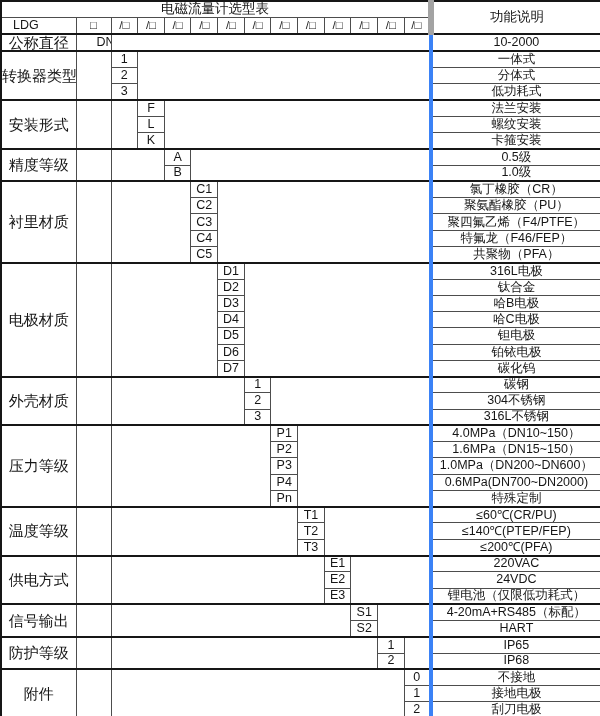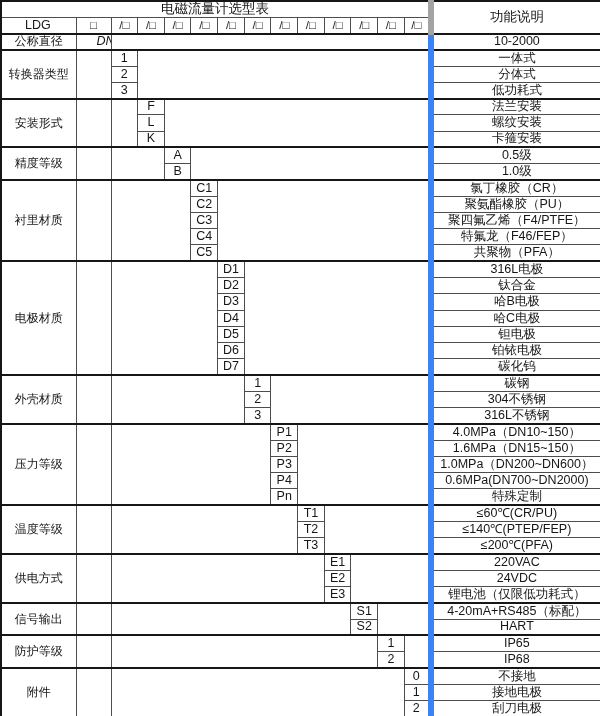--- a/index.html
+++ b/index.html
@@ -5,24 +5,24 @@
   html,body{margin:0;padding:0;background:#ffffff;}
   .page{width:600px;height:716px;background:#22c55e;overflow:hidden;
         font-family:"Liberation Sans", sans-serif;color:#161616;}
   table.sel{width:600px;height:716px;table-layout:fixed;border-collapse:collapse;
             border:2px solid #161616;background:#ffffff;}
   td{border:1px solid #4d4d4d;padding:0;font-size:12.5px;line-height:1.05;
      text-align:center;vertical-align:middle;overflow:hidden;white-space:nowrap;
      color:#161616;}
   tr{height:16.27px;}
   td.sec{border-top:2px solid #161616;}
-  td.desc{border-left:6px solid #3b82f6;}
-  td.cat{font-size:12px;}
-  td.ldg-label{text-align:left;padding-left:23px;font-size:12.5px;}
-  td.dn-code{text-align:right;padding-left:20px;font-style:italic;}
+  td.desc{border-left:4px solid #3b82f6;}
+  td.cat{font-size:15px;}
+  td.ldg-label{text-align:left;padding-left:11px;font-size:12.5px;}
+  td.dn-code{text-align:right;padding-left:20px;}
   td.title-cell{font-size:13.5px;border-bottom:1px solid #4d4d4d;}
   td.desc-header{font-size:13.5px;border-left:6px solid #a3a3a3;}
   td.box-cell{font-size:11.5px;}
 </style>
 </head>
 <body>
 
 <div class="page">
 <table class="sel">
   <colgroup>

